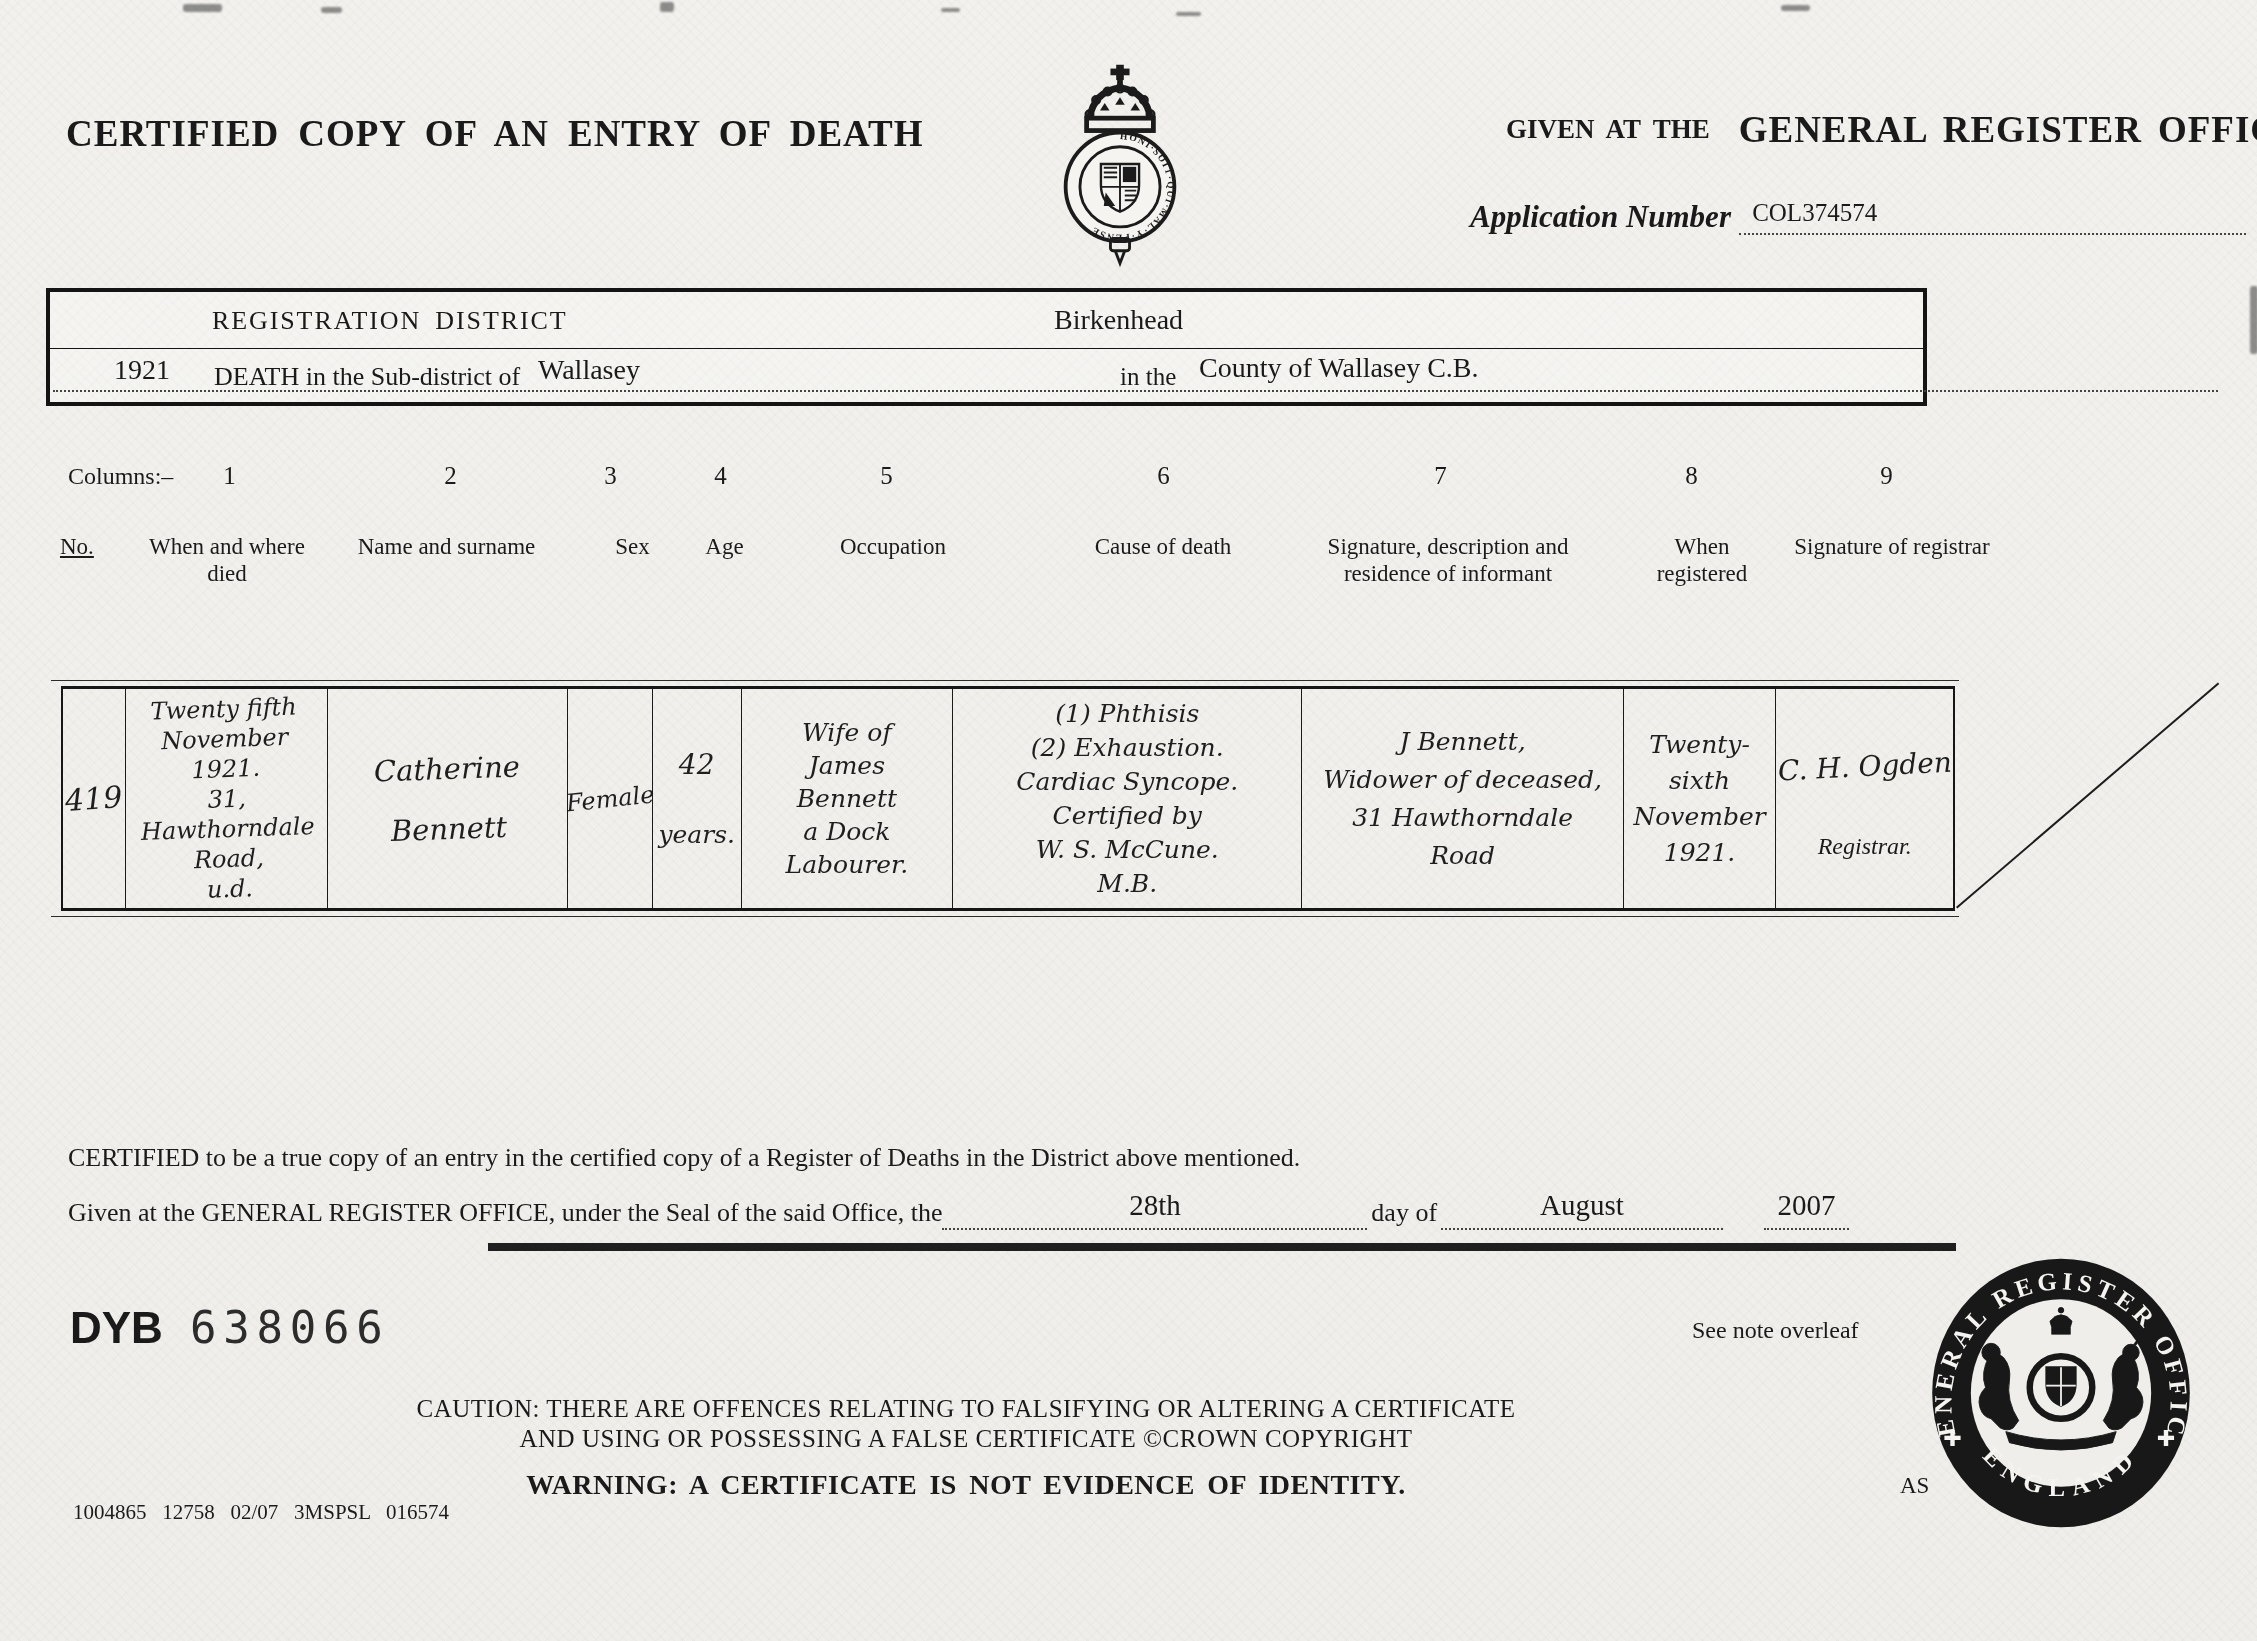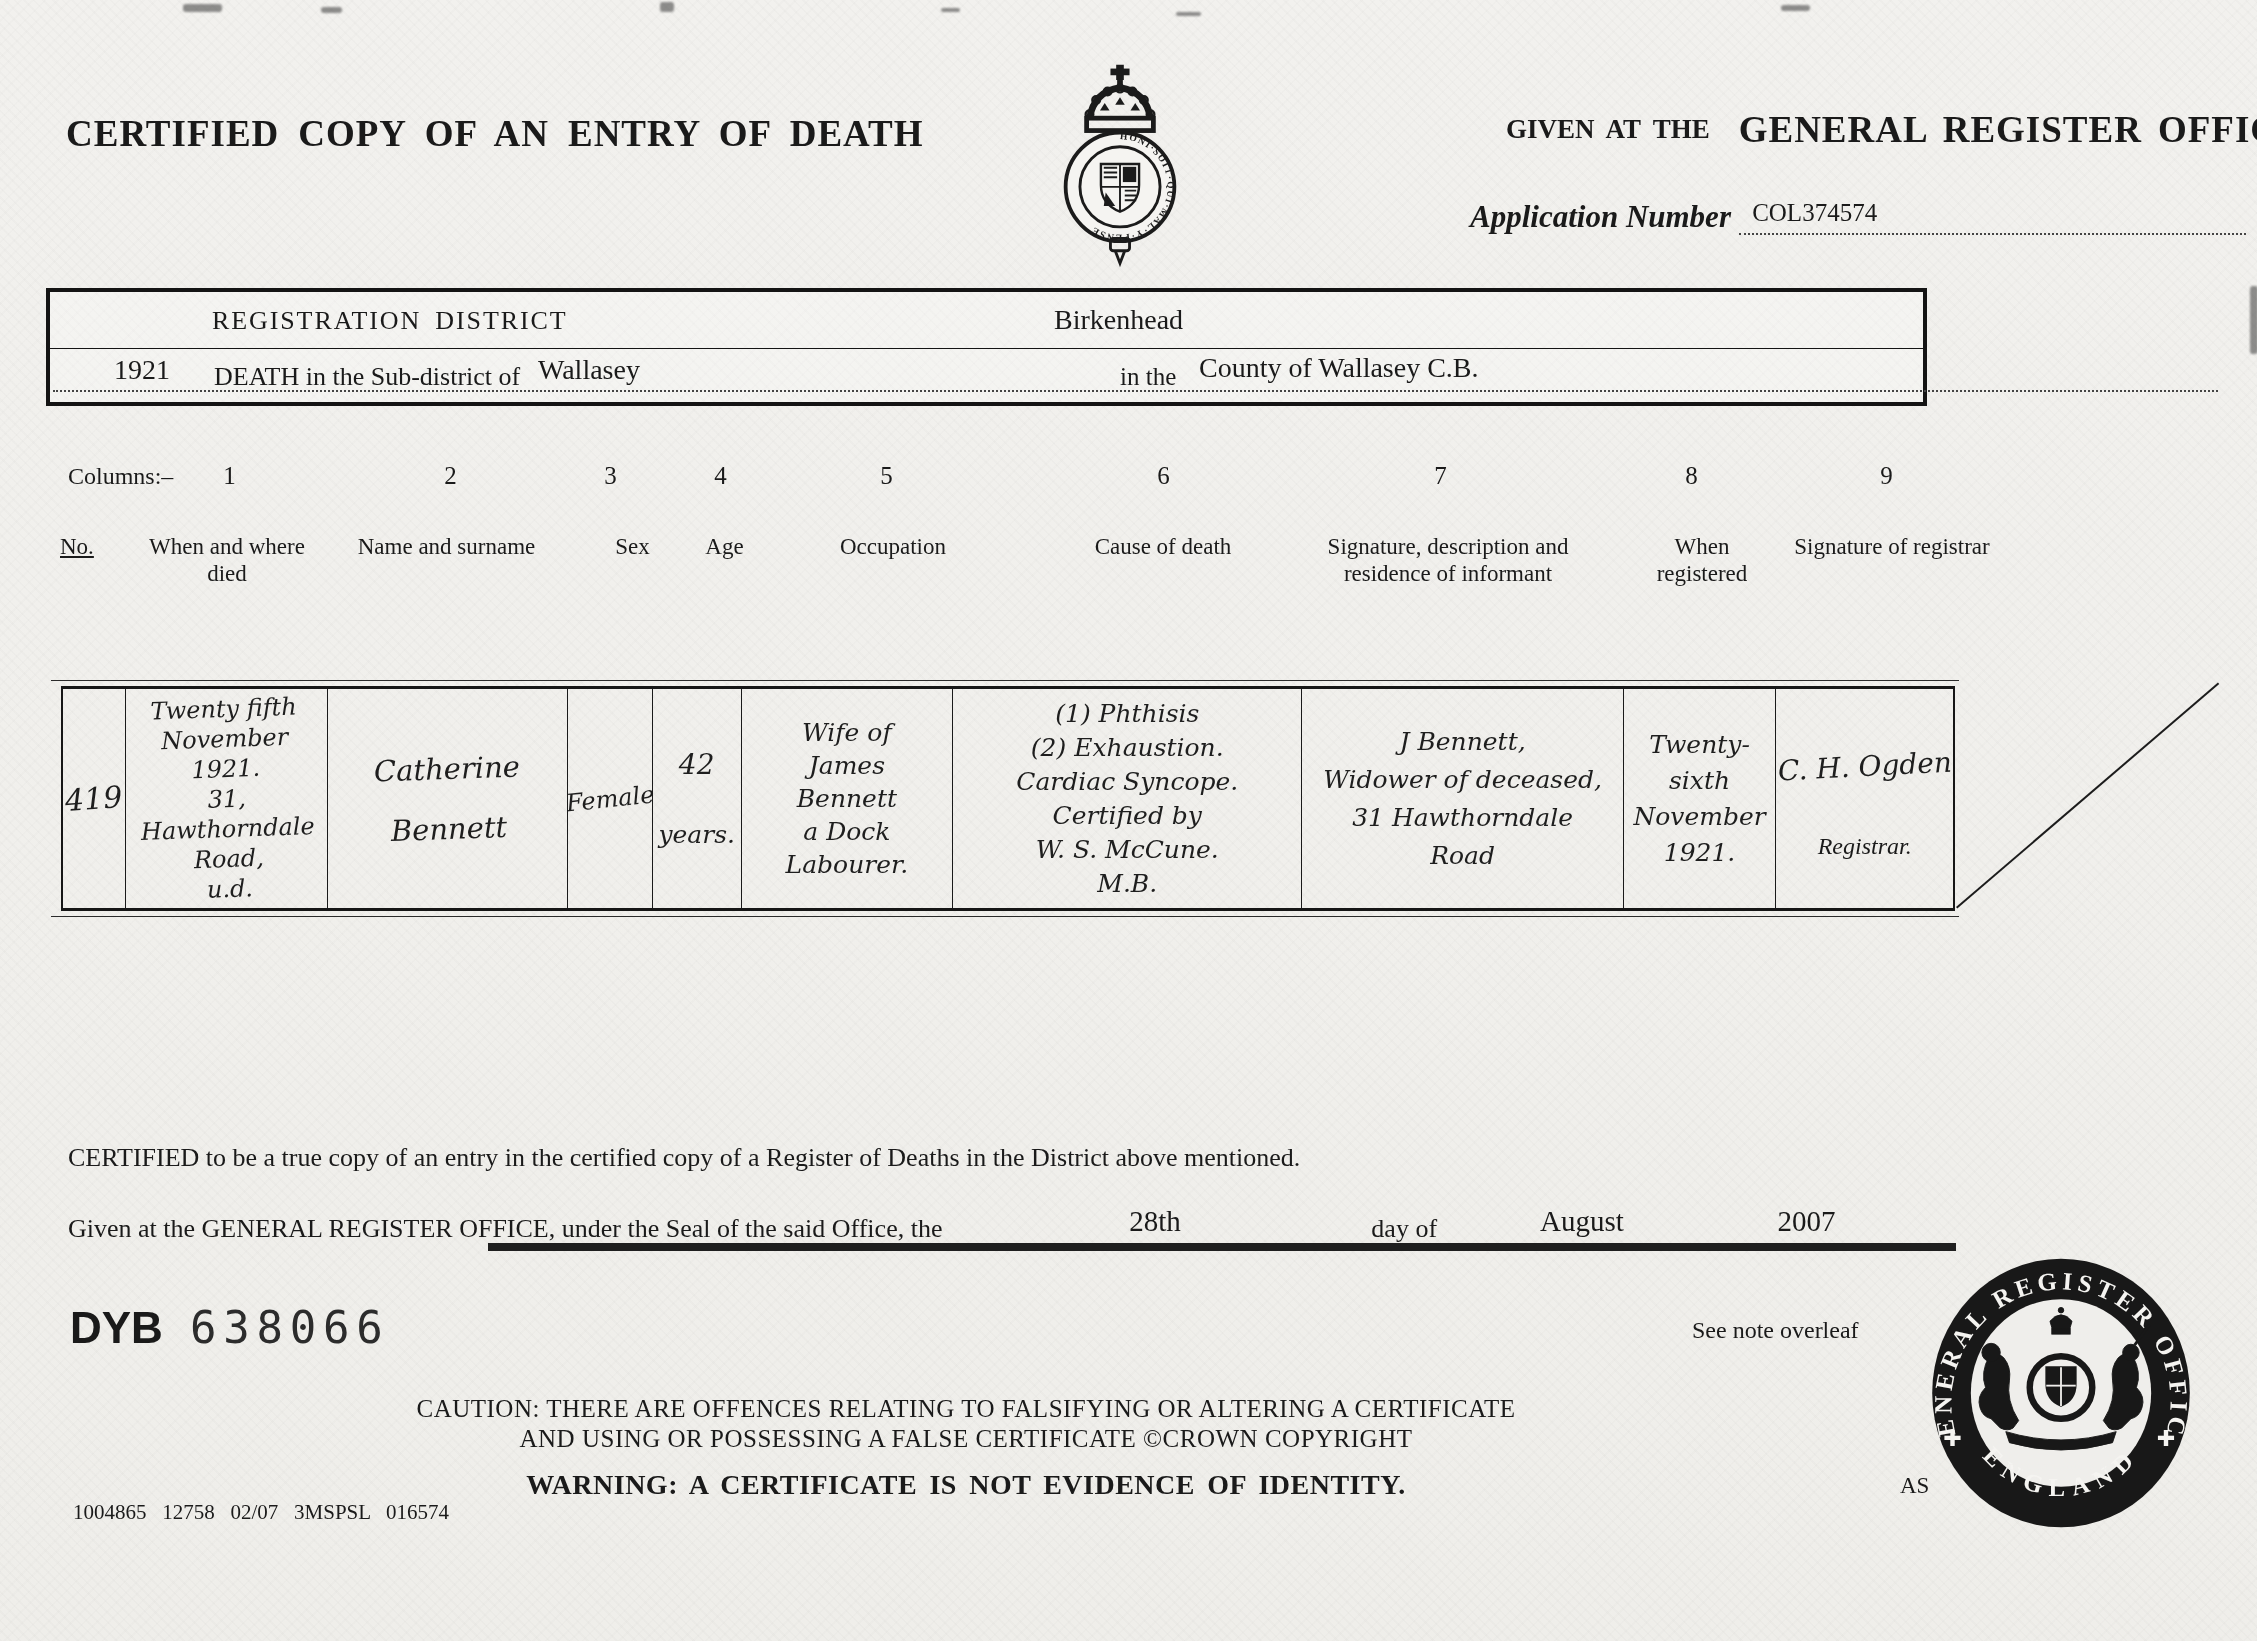--- a/index.html
+++ b/index.html
@@ -71,21 +71,21 @@
   .c-inf .hw{font-size:25px; line-height:38px;}
   .c-reg .hw{font-size:25px; line-height:36px;}
   .sig-name{font-size:28px; margin-top:13.5px; transform:rotate(-3deg);}
   .sig-label{font-style:italic; font-size:24px; margin-top:50px; font-family:"Liberation Serif",serif;}
   .diagonal{left:1956px; top:907px; width:345px; border-top:2.9px solid #1c1c1c; transform-origin:0 0; transform:rotate(-40.6deg);}
   
   .certified-text{left:68px; top:1143px; font-size:26px;}
   .given-line{left:68px; top:1195px; font-size:26px; white-space:nowrap; display:flex; align-items:baseline;}
   .slot{display:inline-block; border-bottom:2.9px dotted #444; text-align:center; font-size:29px;}
   .slot > span{position:relative; top:-5.8px;}
-  .slot-day{width:425px;margin-top:16px;}
+  .slot-day{width:425px;}
   .dayof{margin:0 3.9px;}
   .slot-month{width:282px;}
   .gap40{display:inline-block; width:41px;}
   .slot-year{width:85px;}
   .thick-rule{left:488px; top:1243px; width:1468px; height:7.7px; background:#1f1f1f;}
   
   .serial{left:70px; top:1302px; display:flex; align-items:baseline; gap:27px;}
   .serial-prefix{font-family:"Liberation Sans",sans-serif; font-weight:bold; font-size:44px;}
   .serial-number{font-family:"DejaVu Sans Mono",monospace; font-size:44px; letter-spacing:6.8px; color:#2c2c2c;}
   .see-note{left:1692px; top:1317px; font-size:24px;}

